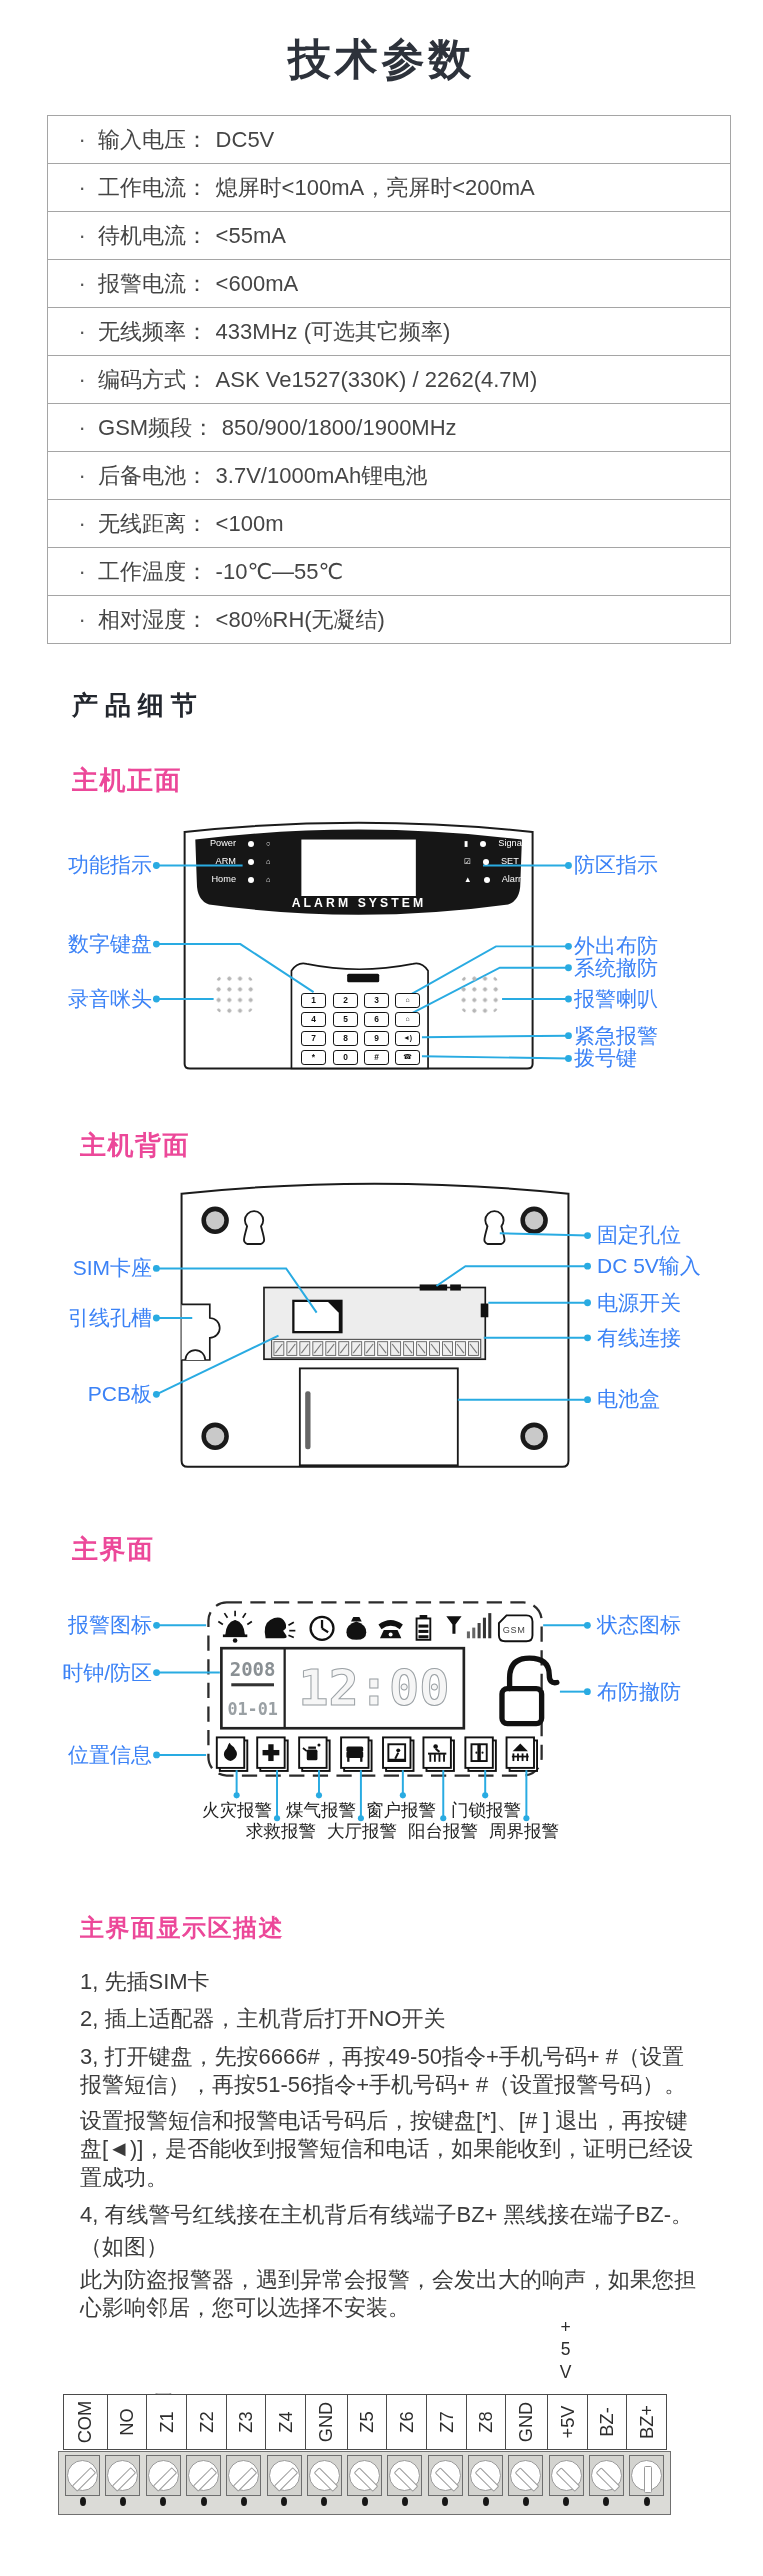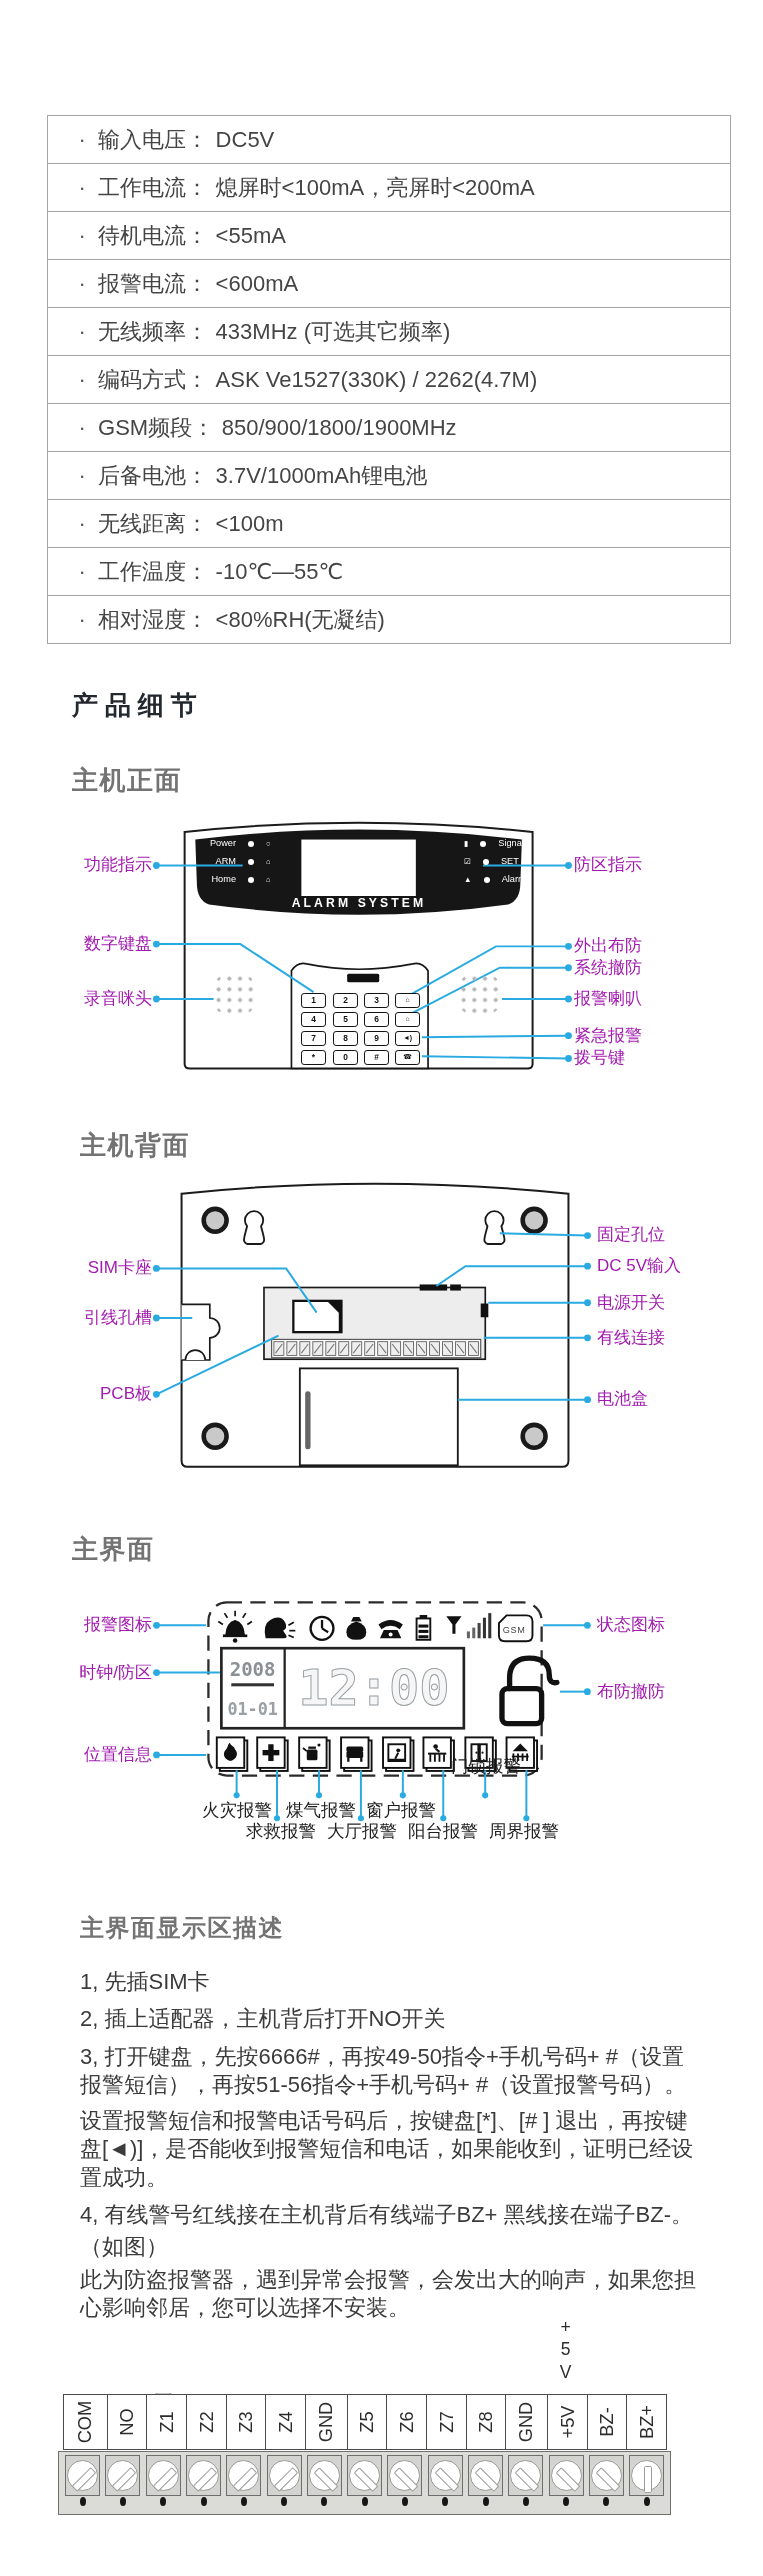--- a/index.html
+++ b/index.html
@@ -3,30 +3,30 @@
 <meta charset="utf-8">
 <style>
   html,body{margin:0;padding:0;background:#fff}
   #page{position:relative;width:763px;height:2576px;background:#fff;overflow:hidden;
         font-family:"Liberation Sans","DejaVu Sans",sans-serif}
   .abs{position:absolute}
   
   #title{left:0;top:30.5px;width:763px;text-align:center;font-size:43px;font-weight:bold;
          letter-spacing:3.8px;color:#2d323b}
   .h-black{font-size:26px;font-weight:bold;color:#23272e;letter-spacing:6.9px;white-space:nowrap}
-  .h-blue{font-size:26px;font-weight:bold;color:#737373;letter-spacing:1.5px;white-space:nowrap}
+  .h-blue{font-size:26px;font-weight:bold;color:#ec4899;letter-spacing:1.5px;white-space:nowrap}
   
   #spec-table{left:47px;top:115px;width:682px;border:0.8px solid #a5a5a5;background:#fff}
   .spec-row{height:47px;border-top:0.8px solid #a5a5a5;display:flex;align-items:center;
             padding-left:30.5px;font-size:22px;color:#454545;white-space:nowrap}
   .spec-row:first-child{border-top:none}
   .spec-row::before{content:"·";margin-right:12.2px;color:#555}
   .spec-value{margin-left:7.6px}
   
-  .lbl{position:absolute;font-size:17px;color:#a21caf;white-space:nowrap;line-height:20px}
+  .lbl{position:absolute;font-size:21px;color:#3b82f6;white-space:nowrap;line-height:20px}
   .lbl-r{width:92px;text-align:right}
   
   .led{position:absolute;display:flex;align-items:center;gap:12px;color:#fff;font-size:9.2px;line-height:9.2px}
   .led-dot{width:6.1px;height:6.1px;border-radius:50%;background:#fff;display:inline-block}
   .led-ic{font-size:7.6px;color:#fff}
   .led-name{display:inline-block}
   .led-l .led-name{width:32px;text-align:right}
   
   #brand{left:252px;top:896px;width:214px;text-align:center;color:#fff;font-size:12.2px;
          font-weight:600;letter-spacing:3.1px}
@@ -57,20 +57,21 @@
   .screw .s{position:absolute;left:12.2px;top:5.3px;width:6.1px;height:25px;background:#fff;
             border:1.2px solid #9a9a9a;border-radius:1.5px}
   .tdot{position:absolute;width:6.1px;height:9.2px;border-radius:50%;background:#161616;top:2497px}
   .zone-lbl{position:absolute;width:84px;text-align:center;font-size:17.5px;color:#1e1e1e;white-space:nowrap}
 </style>
 </head>
 <body>
 
 <div id="page">
 
+  <div class="abs" id="title">技术参数</div>
 
   <div class="abs" id="spec-table">
       <div class="spec-row">
         <span>输入电压：</span>
         <span class="spec-value">DC5V</span>
       </div>
       <div class="spec-row">
         <span>工作电流：</span>
         <span class="spec-value">熄屏时&lt;100mA，亮屏时&lt;200mA</span>
       </div>
@@ -506,21 +507,21 @@
 
   <div class="lbl lbl-r" style="left:60px;top:1615px">报警图标</div>
   <div class="lbl lbl-r" style="left:60px;top:1663px">时钟/防区</div>
   <div class="lbl lbl-r" style="left:60px;top:1745px">位置信息</div>
   <div class="lbl" style="left:597px;top:1615px">状态图标</div>
   <div class="lbl" style="left:597px;top:1682px">布防撤防</div>
   <div id="zone-labels">
       <div class="zone-lbl" style="left: 195px; top: 1798px;">火灾报警</div>
       <div class="zone-lbl" style="left: 279px; top: 1798px;">煤气报警</div>
       <div class="zone-lbl" style="left: 359px; top: 1798px;">窗户报警</div>
-      <div class="zone-lbl" style="left: 444px; top: 1754px;">门锁报警</div>
+      <div class="zone-lbl" style="left: 444px; top: 1798px;">门锁报警</div>
       <div class="zone-lbl" style="left: 239px; top: 1819px;">求救报警</div>
       <div class="zone-lbl" style="left: 320px; top: 1819px;">大厅报警</div>
       <div class="zone-lbl" style="left: 401px; top: 1819px;">阳台报警</div>
       <div class="zone-lbl" style="left: 482px; top: 1819px;">周界报警</div>
     </div>
 
   <div id="paras">
       <div class="para" style="top: 1969px;">1, 先插SIM卡</div>
       <div class="para" style="top: 2006px;">2, 插上适配器，主机背后打开NO开关</div>
       <div class="para" style="top: 2044px;">3, 打开键盘，先按6666#，再按49-50指令+手机号码+ #（设置</div>

